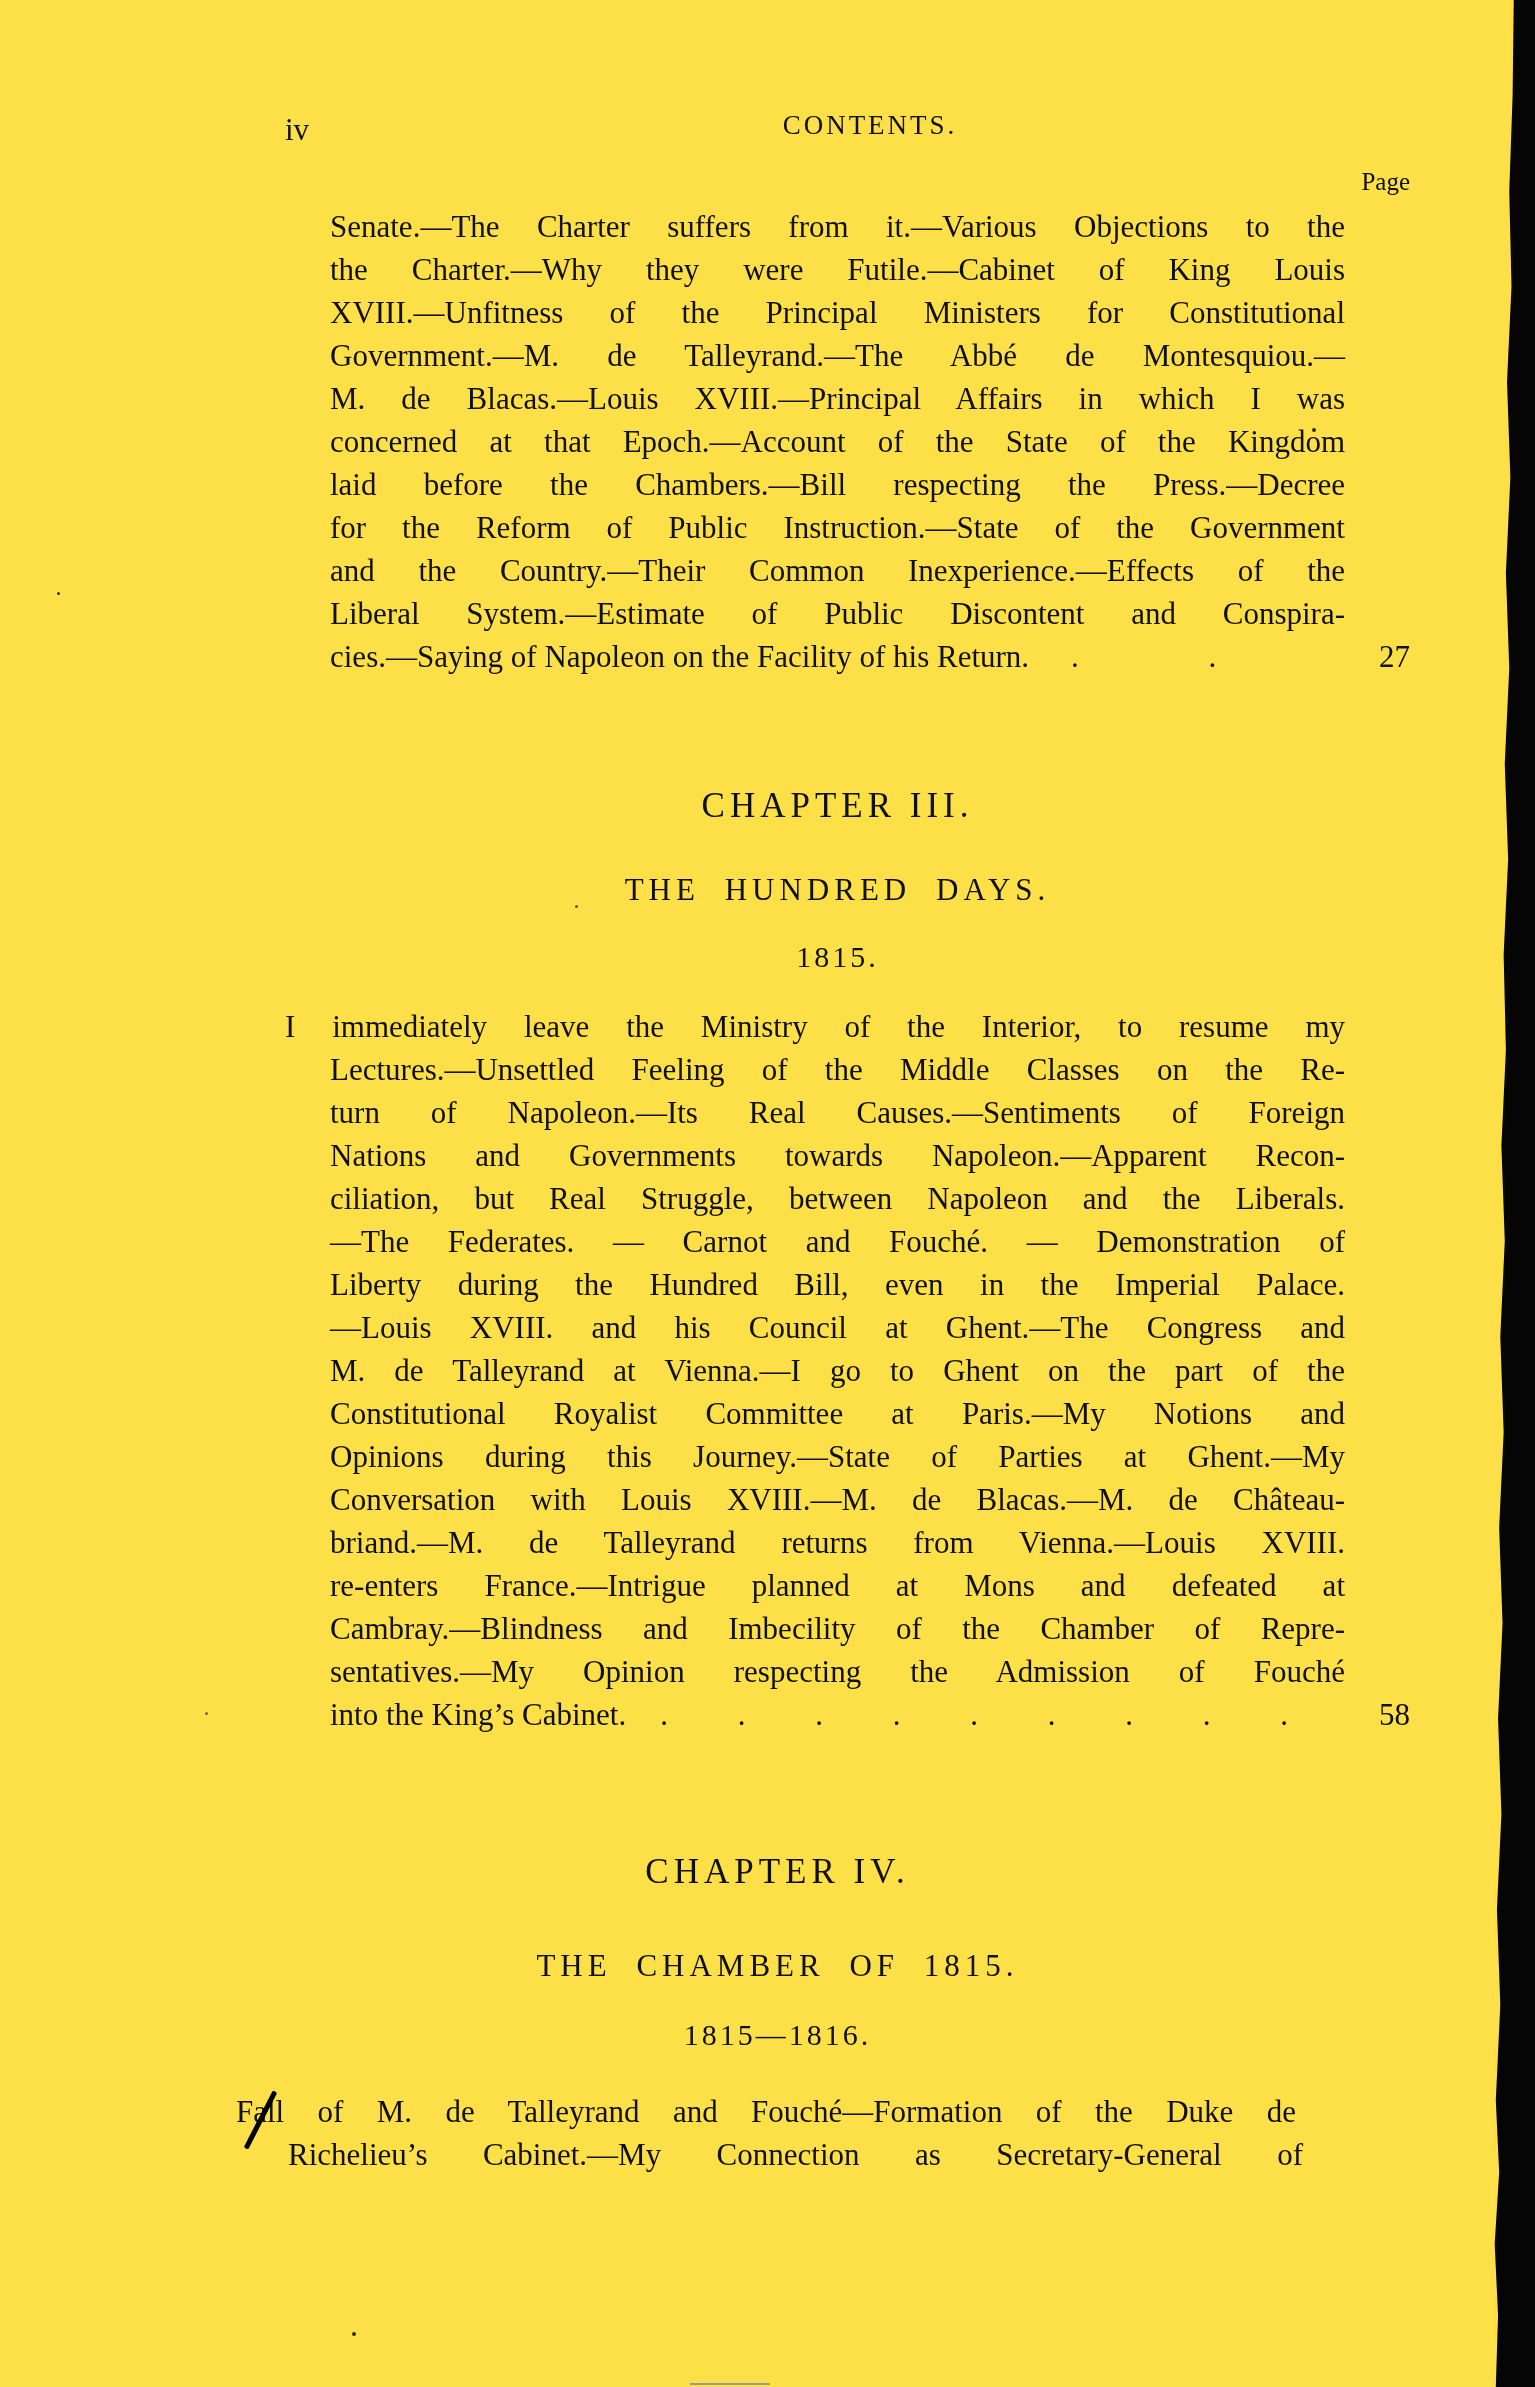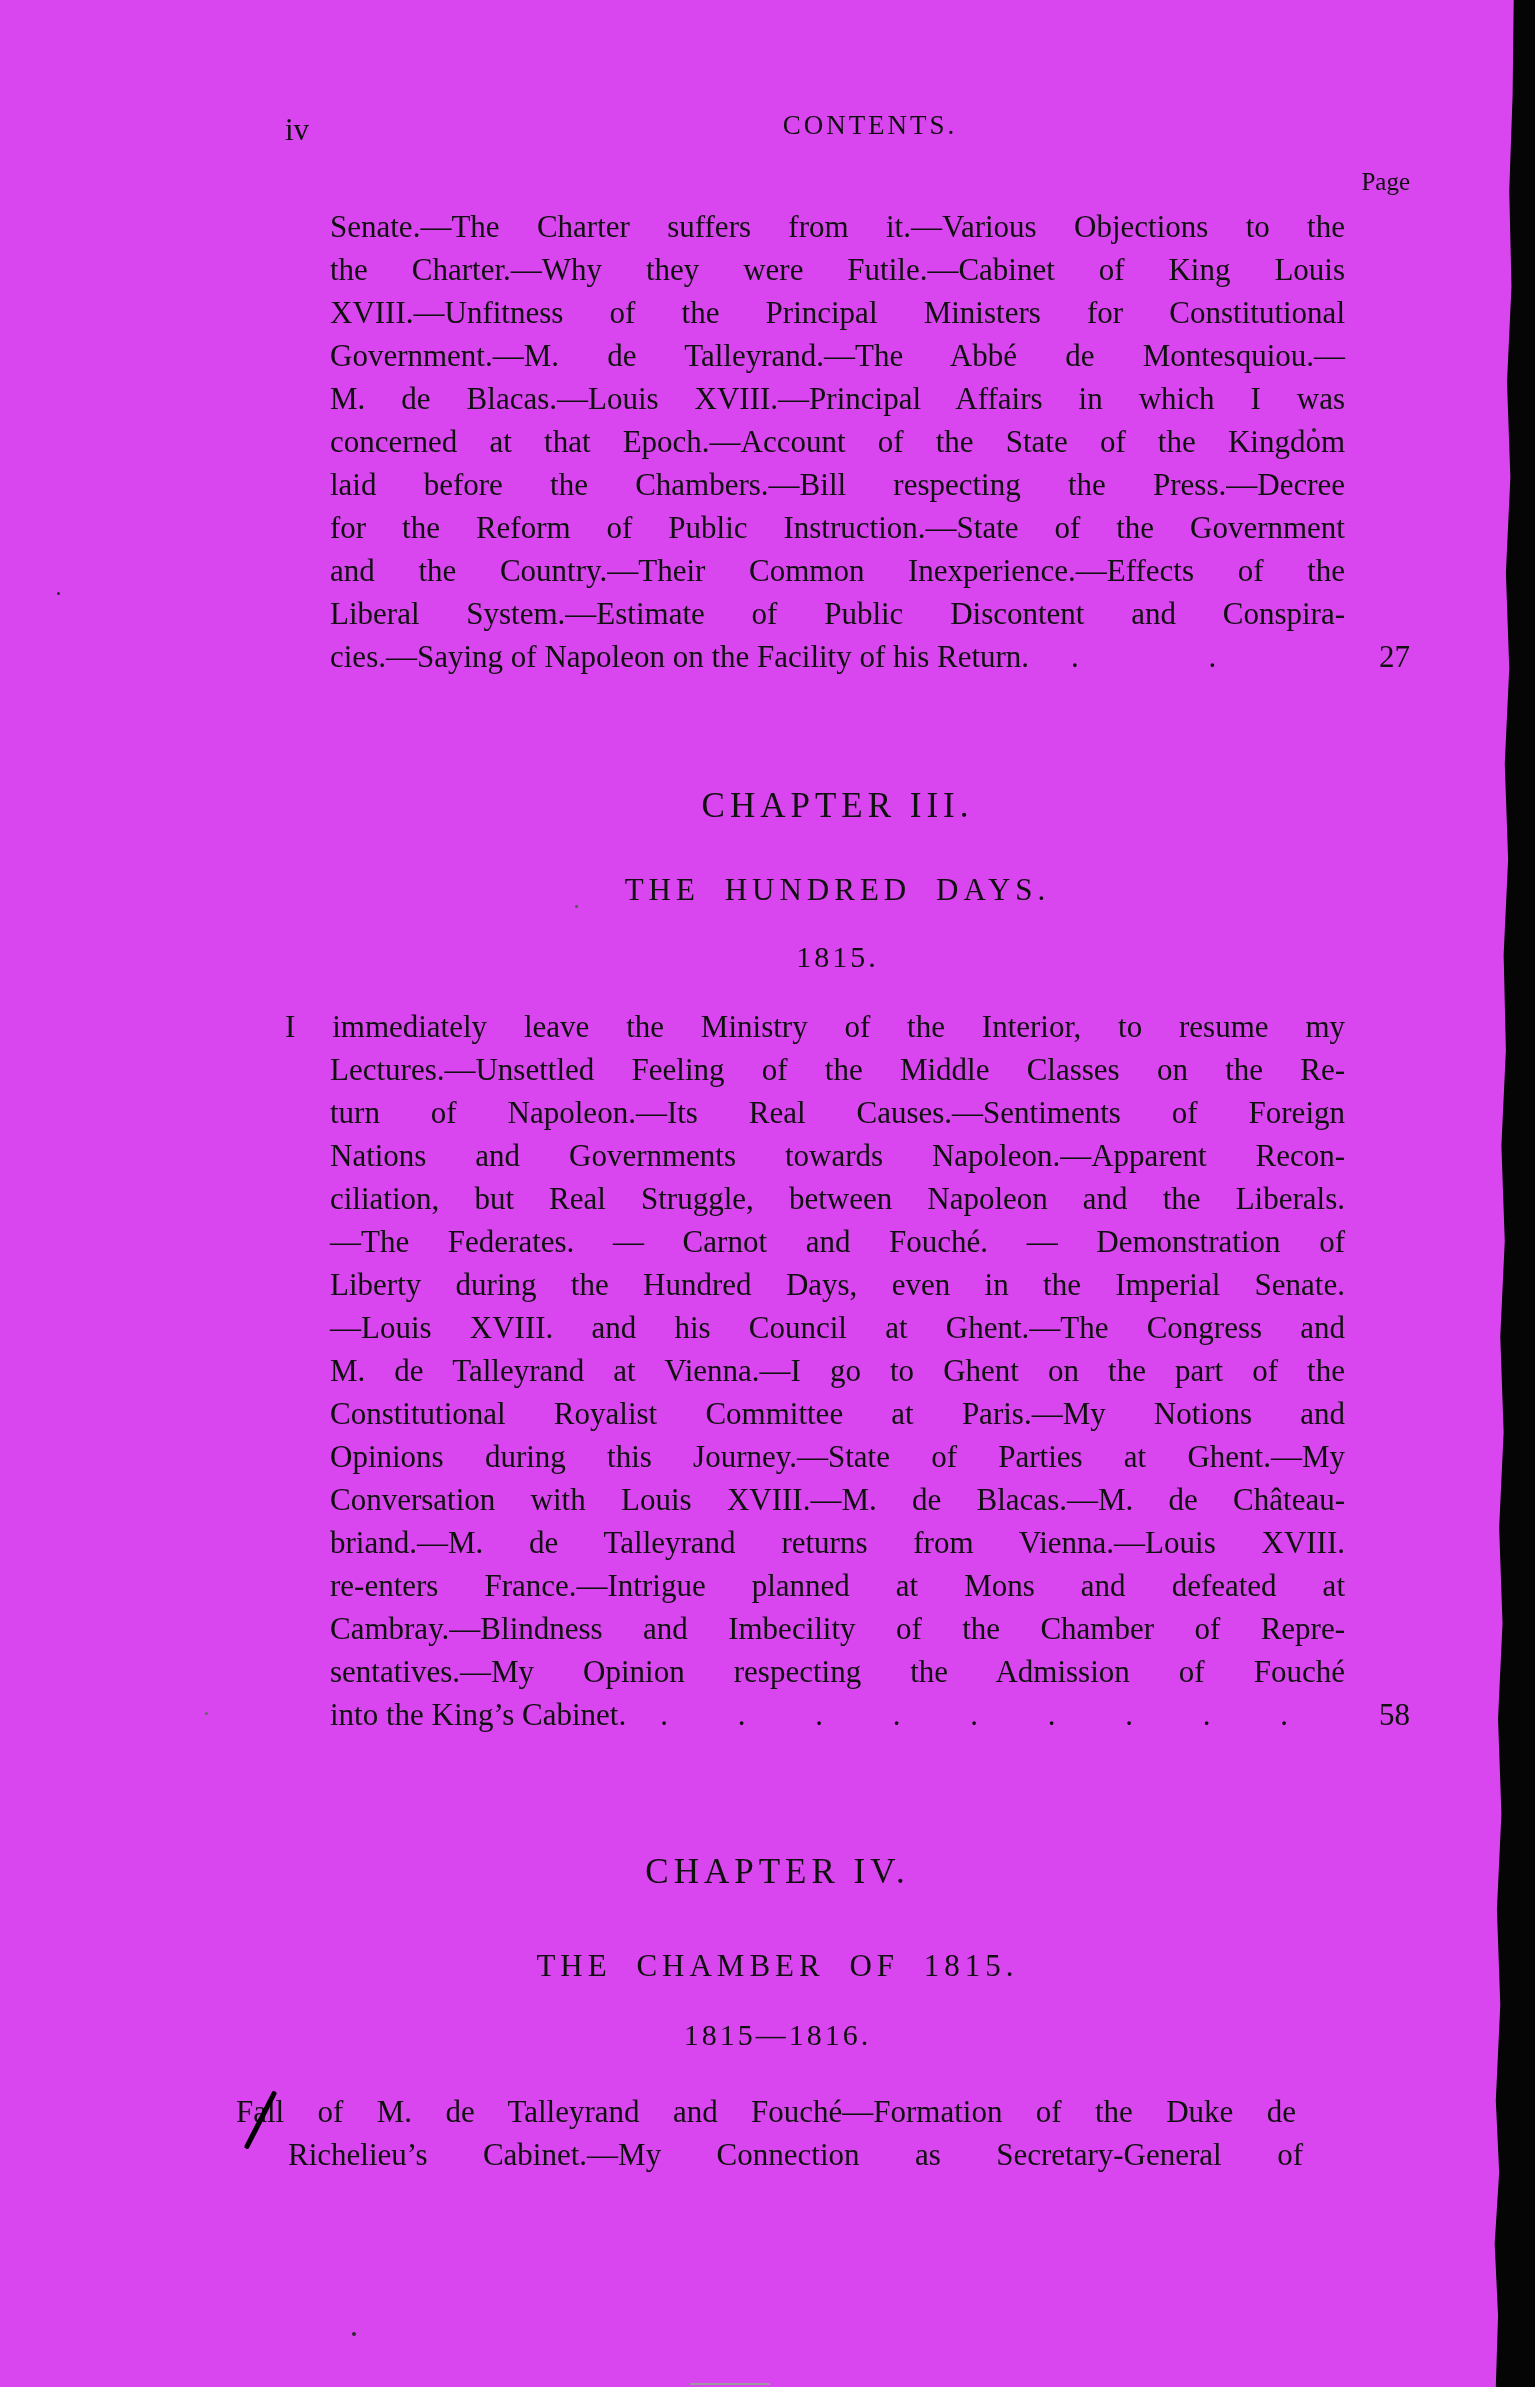--- a/index.html
+++ b/index.html
@@ -4,21 +4,21 @@
 <style>
   html, body { margin:0; padding:0; }
   body {
     width:1535px; height:2387px;
     background:#ffffff;
     font-family:"Liberation Serif","DejaVu Serif",serif;
     color:#101010;
     position:relative;
     overflow:hidden;
   }
-  .page { position:absolute; inset:0; background:#d946ef; }
+  .page { position:absolute; inset:0; background:#fde047; }
 
   
   .header-row { position:absolute; top:112px; left:330px; width:1080px; height:42px; }
   .folio { position:absolute; left:-45px; top:0; font-size:31px; }
   .running-title { position:absolute; left:0; right:0; top:-2px; text-align:center;
     font-size:27px; letter-spacing:3px; }
   .page-label { position:absolute; top:168px; left:330px; width:1080px;
     text-align:right; font-size:25px; }
 
   
@@ -108,21 +108,21 @@
   <div class="chap chap-subtitle c3-subtitle">THE HUNDRED DAYS.</div>
   <div class="chap chap-date c3-date">1815.</div>
 
   <div class="entry entry-2">
     <div class="jline outdent">I immediately leave the Ministry of the Interior, to resume my</div>
     <div class="jline">Lectures.—Unsettled Feeling of the Middle Classes on the Re-</div>
     <div class="jline">turn of Napoleon.—Its Real Causes.—Sentiments of Foreign</div>
     <div class="jline">Nations and Governments towards Napoleon.—Apparent Recon-</div>
     <div class="jline">ciliation, but Real Struggle, between Napoleon and the Liberals.</div>
     <div class="jline">—The Federates. — Carnot and Fouché. — Demonstration of</div>
-    <div class="jline">Liberty during the Hundred Days, even in the Imperial Senate.</div>
+    <div class="jline">Liberty during the Hundred Bill, even in the Imperial Palace.</div>
     <div class="jline">—Louis XVIII. and his Council at Ghent.—The Congress and</div>
     <div class="jline">M. de Talleyrand at Vienna.—I go to Ghent on the part of the</div>
     <div class="jline">Constitutional Royalist Committee at Paris.—My Notions and</div>
     <div class="jline">Opinions during this Journey.—State of Parties at Ghent.—My</div>
     <div class="jline">Conversation with Louis XVIII.—M. de Blacas.—M. de Château-</div>
     <div class="jline">briand.—M. de Talleyrand returns from Vienna.—Louis XVIII.</div>
     <div class="jline">re-enters France.—Intrigue planned at Mons and defeated at</div>
     <div class="jline">Cambray.—Blindness and Imbecility of the Chamber of Repre-</div>
     <div class="jline">sentatives.—My Opinion respecting the Admission of Fouché</div>
     <div class="tail">

